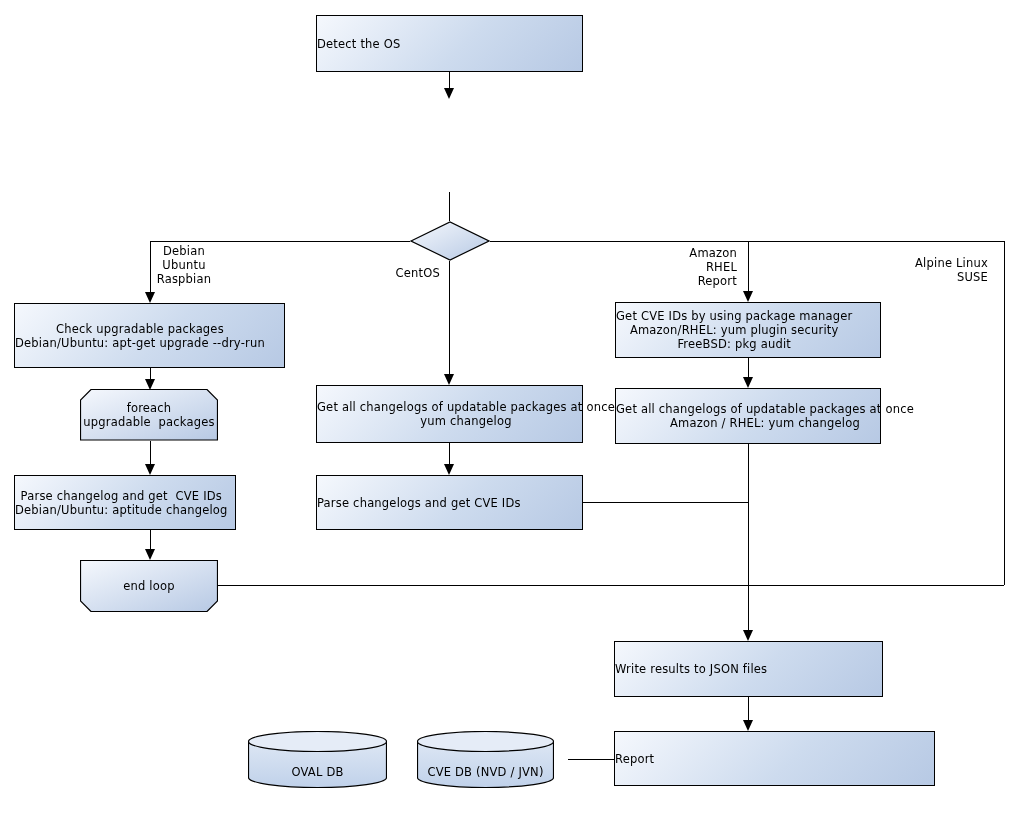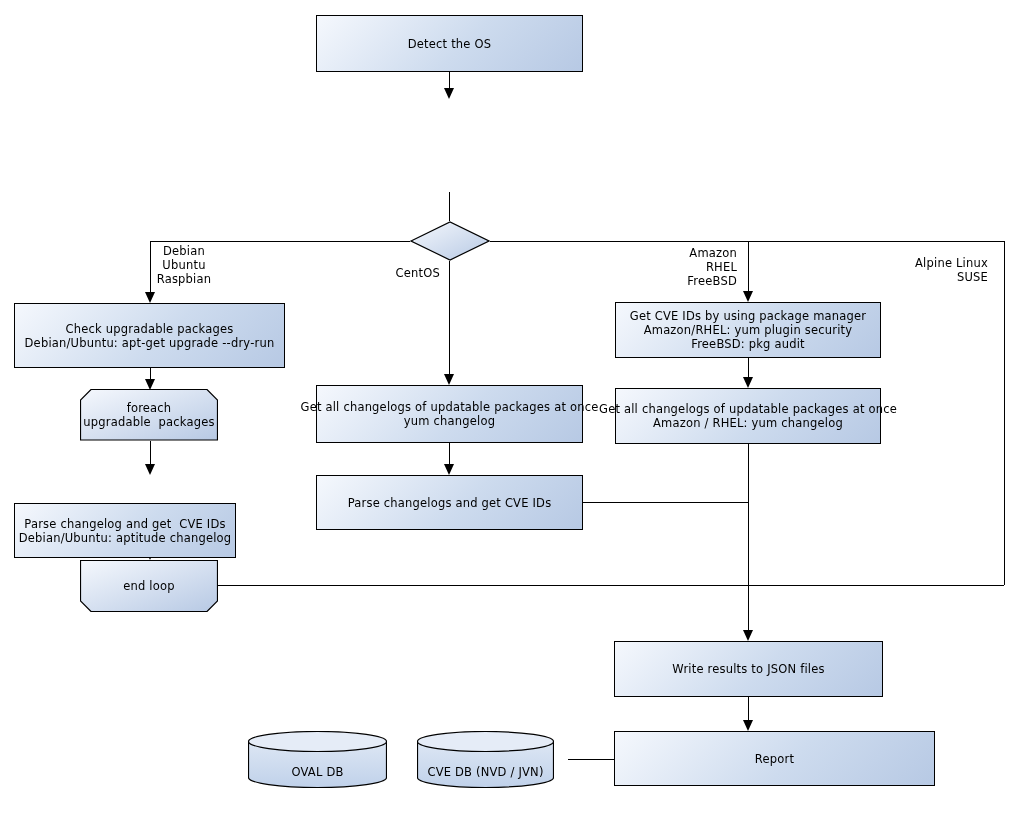--- a/index.html
+++ b/index.html
@@ -5,21 +5,21 @@
   html,body{margin:0;padding:0;background:#fff;}
   #canvas{
     position:relative;width:1019px;height:823px;background:#ffffff;overflow:hidden;
     font-family:"DejaVu Sans","Liberation Sans",sans-serif;
     font-size:11.5px;line-height:14px;color:#000;letter-spacing:.2px;
   }
   .abs{position:absolute;}
   .box{
     position:absolute;box-sizing:border-box;border:1px solid #000;
     background:linear-gradient(135deg,#f5f8fd 0%,#cddbee 55%,#b7c9e4 100%);
-    display:flex;align-items:center;justify-content:center;overflow:visible;
+    display:flex;align-items:center;overflow:visible;
   }
   .lbl{white-space:pre;text-align:center;flex-shrink:0;}
   .box.right-align{justify-content:flex-end;padding-right:48px;}
   .box.right-align .lbl{text-align:right;}
   .overlay{
     position:absolute;display:flex;align-items:center;justify-content:center;
     pointer-events:none;
   }
   .overlay .lbl{white-space:pre;text-align:center;}
   .vl{position:absolute;width:1px;background:#000;}
@@ -105,21 +105,21 @@
   <div class="ah" style="left:743px;top:720px"></div>
 
   <div class="hl" style="left:568px;top:759px;width:46px"></div>
 
   <div class="branch-label t-center" style="left:148px;top:244px;width:72px">Debian
 Ubuntu
 Raspbian</div>
   <div class="branch-label t-right" style="right:579px;top:266px">CentOS</div>
   <div class="branch-label t-right" style="right:282px;top:246px">Amazon
 RHEL
-FreeBSD</div>
+Report</div>
   <div class="branch-label t-right" style="right:31px;top:256px">Alpine Linux
 SUSE</div>
 
   <div class="box" style="left:316px;top:15px;width:267px;height:57px">
     <span class="lbl">Detect the OS</span>
   </div>
 
 
   <svg class="abs" style="left:410px;top:221px" width="80" height="40">
     <polygon points="1,20 40,1 79,20 40,39" fill="url(#gn)" stroke="#000" stroke-width="1.2"></polygon>
@@ -131,21 +131,21 @@
   </div>
 
   <svg class="abs" style="left:80px;top:389px" width="138" height="52">
     <polygon points="11,0.5 127,0.5 137.5,11 137.5,51 0.5,51 0.5,11" fill="url(#gn)" stroke="#000" stroke-width="1.2"></polygon>
   </svg>
   <div class="overlay" style="left:80px;top:389px;width:138px;height:52px">
     <span class="lbl">foreach
 upgradable  packages</span>
   </div>
 
-  <div class="box" style="left:14px;top:503px;width:222px;height:55px">
+  <div class="box" style="left:14px;top:475px;width:222px;height:55px">
     <span class="lbl">Parse changelog and get  CVE IDs
 Debian/Ubuntu: aptitude changelog</span>
   </div>
 
   <svg class="abs" style="left:80px;top:560px" width="138" height="52">
     <polygon points="0.5,0.5 137.5,0.5 137.5,41 127,51.5 11,51.5 0.5,41" fill="url(#gn)" stroke="#000" stroke-width="1.2"></polygon>
   </svg>
   <div class="overlay" style="left:80px;top:560px;width:138px;height:52px">
     <span class="lbl">end loop</span>
   </div>

